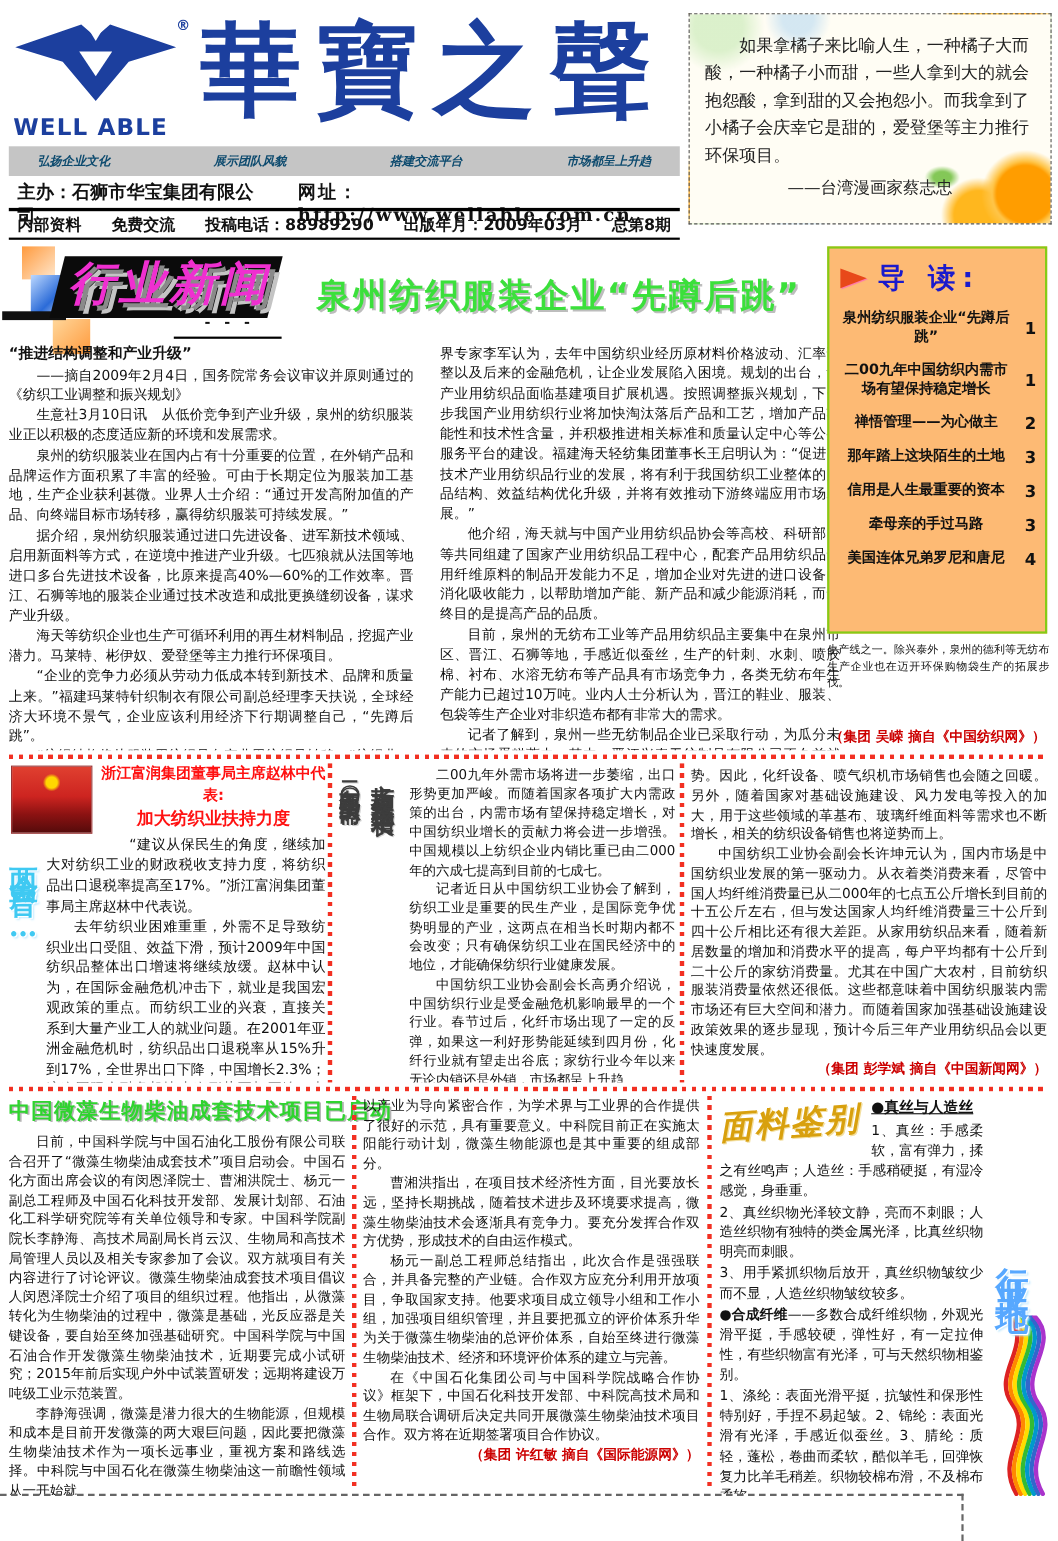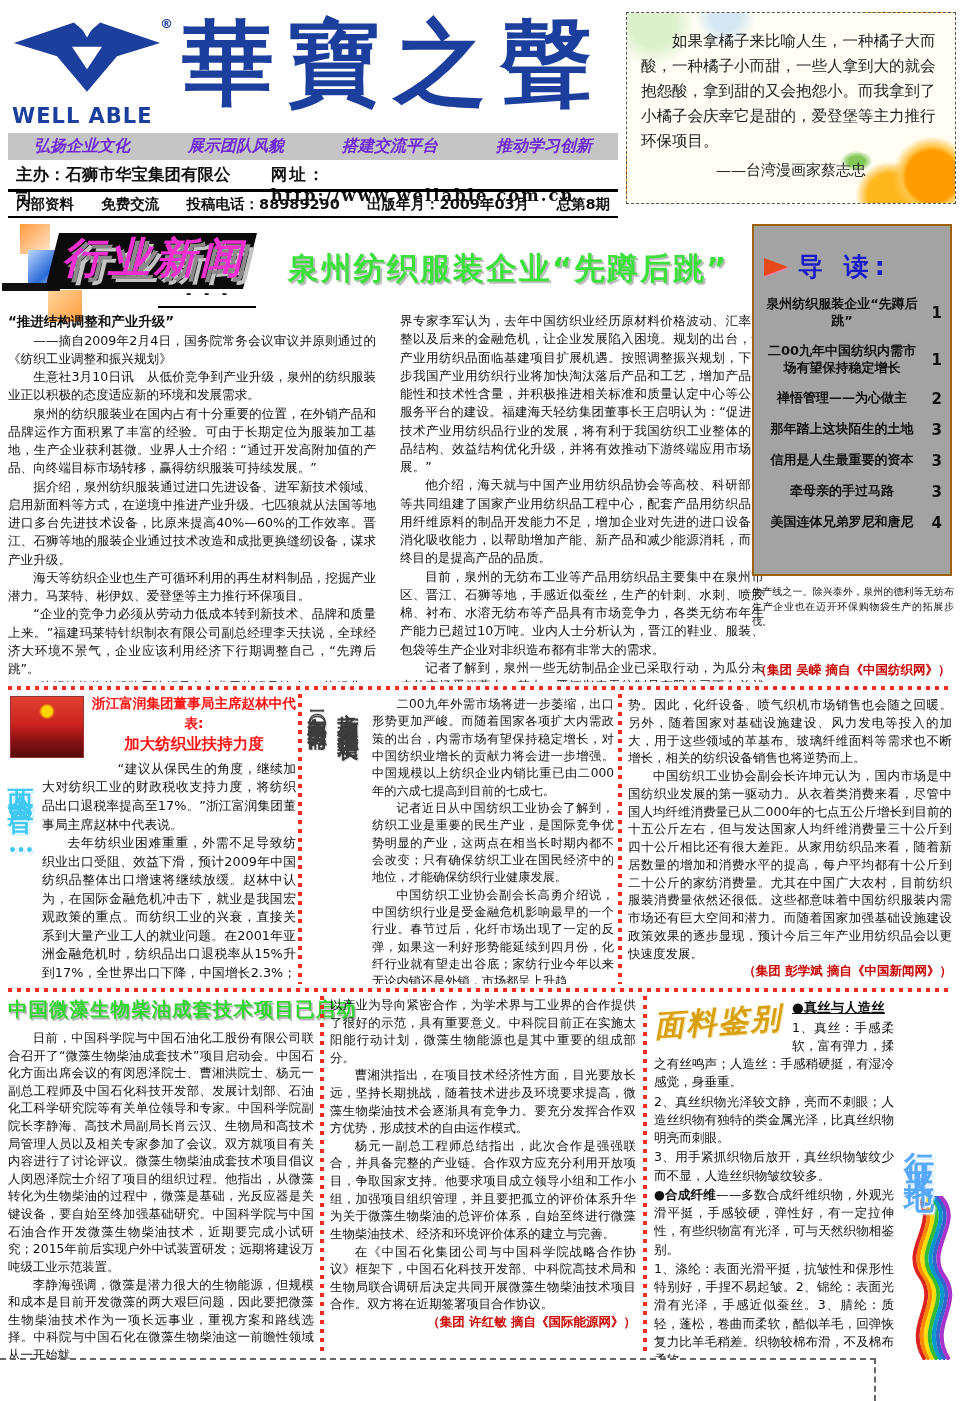--- a/index.html
+++ b/index.html
@@ -5,21 +5,21 @@
   * { margin:0; padding:0; box-sizing:border-box; }
   body { background:#e8e8e8; font-family:"DejaVu Sans", sans-serif; }
   .page { position:relative; width:962px; height:1401px; margin:0 auto; background:#ffffff; overflow:hidden; color:#111; }
   .abs { position:absolute; }
 
   
   .logo-name { font-weight:bold; font-size:21px; color:#1c3f9e; letter-spacing:1px; margin-top:2px; }
   .logo-reg { font-size:13px; color:#1c3f9e; font-weight:bold; }
   .paper-title { font-family:"DejaVu Serif", serif; font-weight:900; font-size:92px; line-height:118px; color:#1c3f9e; letter-spacing:14px; white-space:nowrap; }
   .slogan-bar { background:#c5c5c5; display:flex; align-items:center; justify-content:space-between; padding:0 26px; }
-  .slogan-bar span { color:#6d28d9; font-weight:bold; font-style:italic; font-size:16px; font-family:"DejaVu Serif", serif; }
+  .slogan-bar span { color:#0c4a6e; font-weight:bold; font-style:italic; font-size:11px; font-family:"DejaVu Serif", serif; }
   .pub-line { display:flex; gap:34px; font-weight:bold; font-size:16.5px; }
   .pub-line .url { font-family:"DejaVu Serif", serif; letter-spacing:2px; }
   .black-rule { background:#000; }
   .info-line { display:flex; justify-content:space-between; font-weight:bold; font-size:14.5px; }
 
   .quote-box { border:1px dashed #555; padding:16px 14px 10px 14px;
      background:
        radial-gradient(circle at 93% 86%, #ff9d00 0 26px, #ffc549 30px, rgba(255,197,73,0) 40px),
        radial-gradient(circle at 80% 96%, #ffb71e 0 22px, rgba(255,183,30,0) 34px),
        radial-gradient(ellipse at 70% 78%, rgba(110,190,60,.85) 0 8px, rgba(110,190,60,0) 16px),
@@ -38,21 +38,21 @@
 
   
   .col { text-align:justify; overflow:hidden; }
   .col p { text-indent:2em; }
   .news-col { font-size:12.6px; line-height:1.45; }
   .news-col .lede { font-weight:bold; font-size:13.5px; text-indent:0; }
   .mkt-col { font-size:12.2px; line-height:1.42; }
   .alg-col { font-size:12.4px; line-height:1.42; }
 
   
-  .guide-box { border:2px solid #a16207; background:#a3a3a3; padding:24px 8px 6px 8px; }
+  .guide-box { border:2px solid #84cc16; background:#fdba74; padding:10px 8px 6px 8px; }
   .guide-title-row { display:flex; align-items:center; gap:10px; margin-left:2px; }
   .guide-arrow { width:0; height:0; border-left:24px solid #e8491a; border-top:9px solid transparent; border-bottom:9px solid transparent; filter:drop-shadow(1px 1px 0 #f7a); }
   .guide-title { color:#1a1acc; font-weight:bold; font-size:25px; letter-spacing:6px; }
   .toc-item { display:flex; align-items:center; margin-top:13px; }
   .toc-title { flex:1; text-align:center; font-weight:bold; font-size:13px; line-height:1.3; }
   .toc-page { width:20px; text-align:right; font-weight:bold; font-size:15px; }
   .attribution { color:#cc0000; font-weight:bold; font-size:12.5px; white-space:nowrap; }
 
   
   .hdots { height:4px; background-image:repeating-linear-gradient(90deg,#f23022 0 4px, transparent 4px 9px); }
@@ -96,21 +96,21 @@
     <div class="logo-name">WELL ABLE</div>
   </div>
   <div class="abs logo-reg" style="left:160px; top:16px;">®</div>
 
   <div class="abs paper-title" style="left:182px; top:4px;">華寶之聲</div>
 
   <div class="abs slogan-bar" style="left:8px; top:133px; width:610px; height:27px;">
     <span>弘扬企业文化</span>
     <span>展示团队风貌</span>
     <span>搭建交流平台</span>
-    <span>推动学习创新</span>
+    <span>市场都呈上升趋</span>
   </div>
 
   <div class="abs pub-line" style="left:16px; top:164px; width:598px;">
     <span>主办：石狮市华宝集团有限公司</span>
     <span class="url">网址：http://www.wellable.com.cn</span>
   </div>
 
   <div class="abs black-rule" style="left:8px; top:189px; width:610px; height:3px;"></div>
   <div class="abs info-line" style="left:16px; top:195px; width:594px;">
     <span>内部资料</span>

